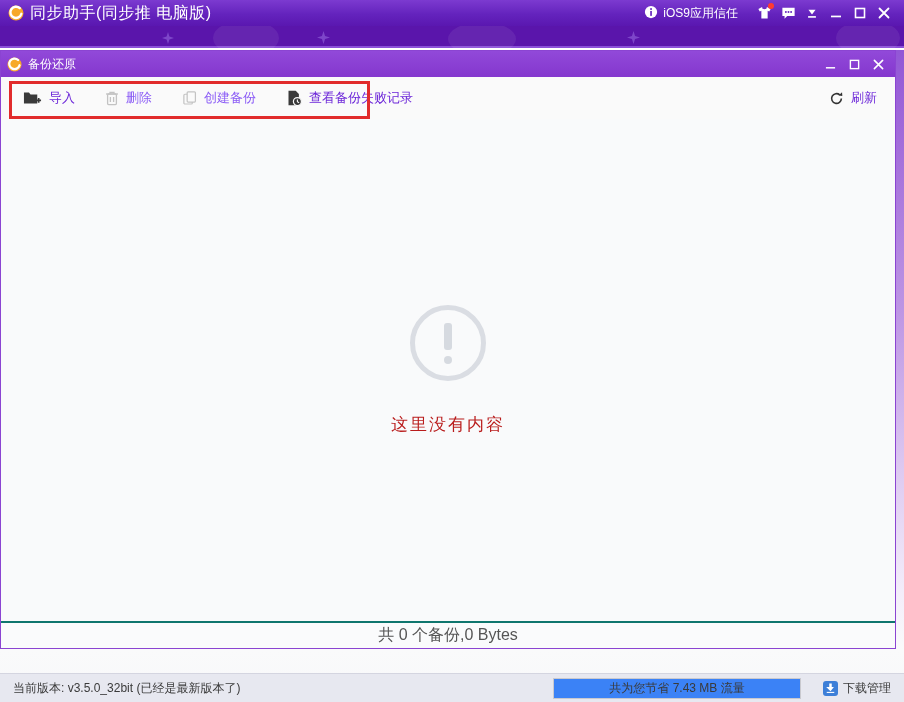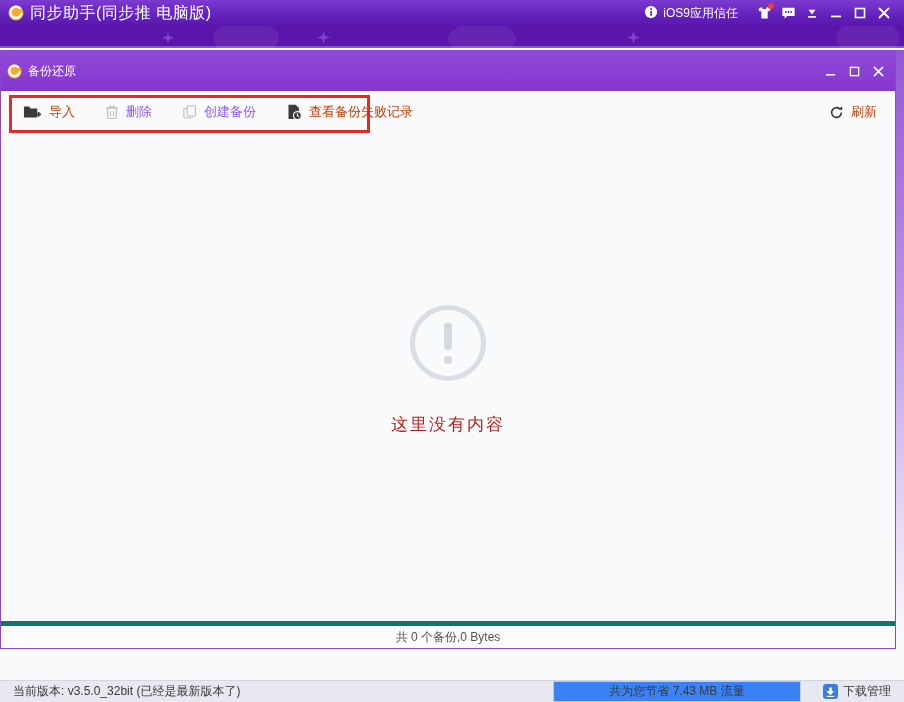--- a/index.html
+++ b/index.html
@@ -20,42 +20,42 @@
 
   
   .bg-band { position:absolute; top:26px; left:0; right:0; height:22px; background:#5a15ab; border-bottom:2px solid #8b4fd9; z-index:1; }
   .cloud { position:absolute; background:rgba(255,255,255,0.07); border-radius:50%; }
   .sparkle { position:absolute; opacity:0.55; }
   .bg-body { position:absolute; top:50px; left:0; right:0; bottom:0; z-index:0;
     background:linear-gradient(180deg,#9256d6 0px,#a26cda 90px,#bd95e4 260px,#ddc9f1 420px,#f3edfa 540px,#fafafb 600px,#f7f8fa 100%); }
 
   
   .dialog { position:absolute; left:0; top:50px; width:896px; height:599px; border:1px solid #8b44d2; background:#f9fafb; z-index:10; }
-  .dialog-titlebar { height:40px; background:linear-gradient(180deg,#9149d9,#8437ce); display:flex; align-items:center; color:#fff; padding:0 6px; }
+  .dialog-titlebar { height:26px; background:linear-gradient(180deg,#9149d9,#8437ce); display:flex; align-items:center; color:#fff; padding:0 6px; }
   .dialog-title { font-size:12px; margin-left:6px; }
   .dlg-ctl { width:22px; height:18px; display:flex; align-items:center; justify-content:center; cursor:pointer; }
   .dlg-ctls { margin-left:auto; display:flex; align-items:center; gap:2px; }
 
   .dialog-toolbar { position:relative; height:43px; background:#fafafa; border-bottom:1px solid #ececec; display:flex; align-items:center; padding-left:22px; }
-  .tb-btn { display:flex; align-items:center; gap:7px; font-size:13px; color:#c2410c; margin-right:30px; cursor:pointer; white-space:nowrap; }
+  .tb-btn { display:flex; align-items:center; gap:7px; font-size:13px; color:#6d28d9; margin-right:30px; cursor:pointer; white-space:nowrap; }
   .tb-btn.disabled { color:#8b5cf6; cursor:default; }
   .refresh-btn { margin-left:auto; margin-right:18px; }
   .annotation-rect { position:absolute; left:8px; top:4px; width:361px; height:38px; border:3px solid #e12b2b; pointer-events:none; z-index:5; }
 
   .dialog-content { position:absolute; top:68px; left:0; right:0; bottom:27px; display:flex; flex-direction:column; align-items:center; justify-content:center; background:#f9fafb; }
   .empty-circle { width:76px; height:76px; border:5px solid #dadde3; border-radius:50%; position:relative; margin-bottom:32px; }
   .empty-bar { position:absolute; left:50%; top:13px; width:8px; height:27px; margin-left:-4px; border-radius:3px; background:#d6dae0; }
   .empty-dot { position:absolute; left:50%; top:46px; width:8px; height:8px; margin-left:-4px; border-radius:50%; background:#d6dae0; }
   .empty-text { font-size:17px; color:#b91c1c; letter-spacing:2px; }
 
-  .dialog-footer { position:absolute; left:0; right:0; bottom:0; height:27px; border-top:5px solid #0f766e; background:#fafbfc;
-    display:flex; align-items:center; justify-content:center; font-size:12px; color:#555; }
-
-  
-  .statusbar { position:absolute; left:0; right:0; bottom:0; height:22px; background:#e7e8f0; border-top:1px solid #d4d5e0;
+  .dialog-footer { position:absolute; left:0; right:0; bottom:0; height:27px; border-top:2px solid #0f766e; background:#fafbfc;
+    display:flex; align-items:center; justify-content:center; font-size:16px; color:#555; }
+
+  
+  .statusbar { position:absolute; left:0; right:0; bottom:0; height:29px; background:#e7e8f0; border-top:1px solid #d4d5e0;
     display:flex; align-items:center; padding:0 13px; font-size:12px; color:#3a3a3a; z-index:20; }
   .traffic-box { margin-left:auto; width:248px; height:21px; background:#3b82f6; border:1px solid #c9c9cf;
     display:flex; align-items:center; justify-content:center; font-size:12px; color:#3a3a3a; cursor:default; }
   .dm-group { display:flex; align-items:center; gap:5px; margin-left:22px; cursor:pointer; }
   .dm-icon { width:15px; height:15px; background:#3d7fd8; border-radius:3px; display:flex; align-items:center; justify-content:center; }
 
   svg { display:block; }
 </style>
 </head>
 <body>

